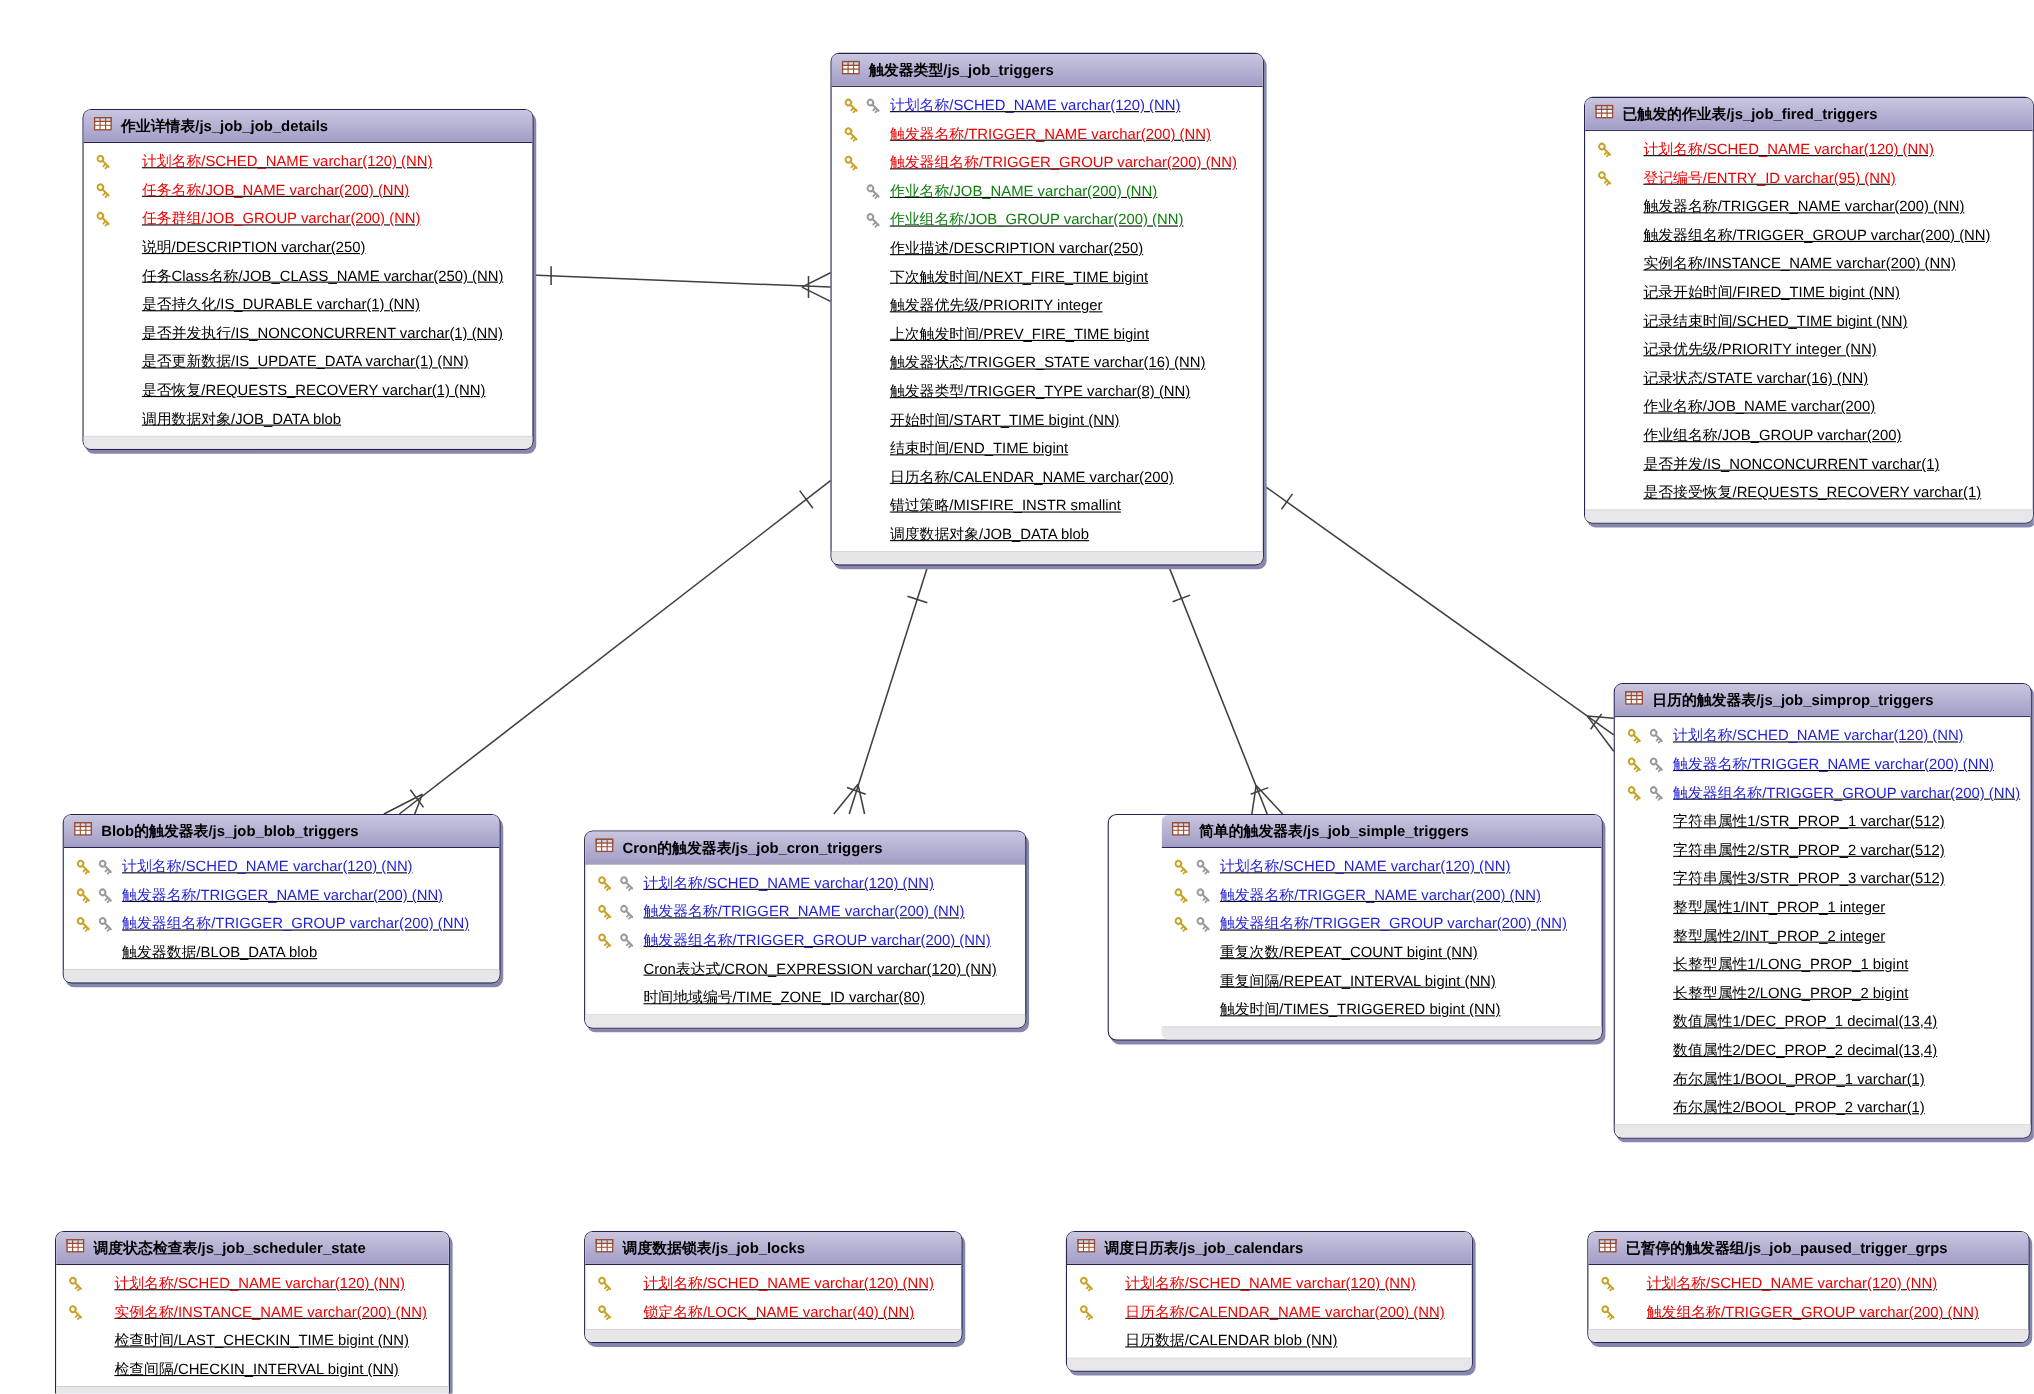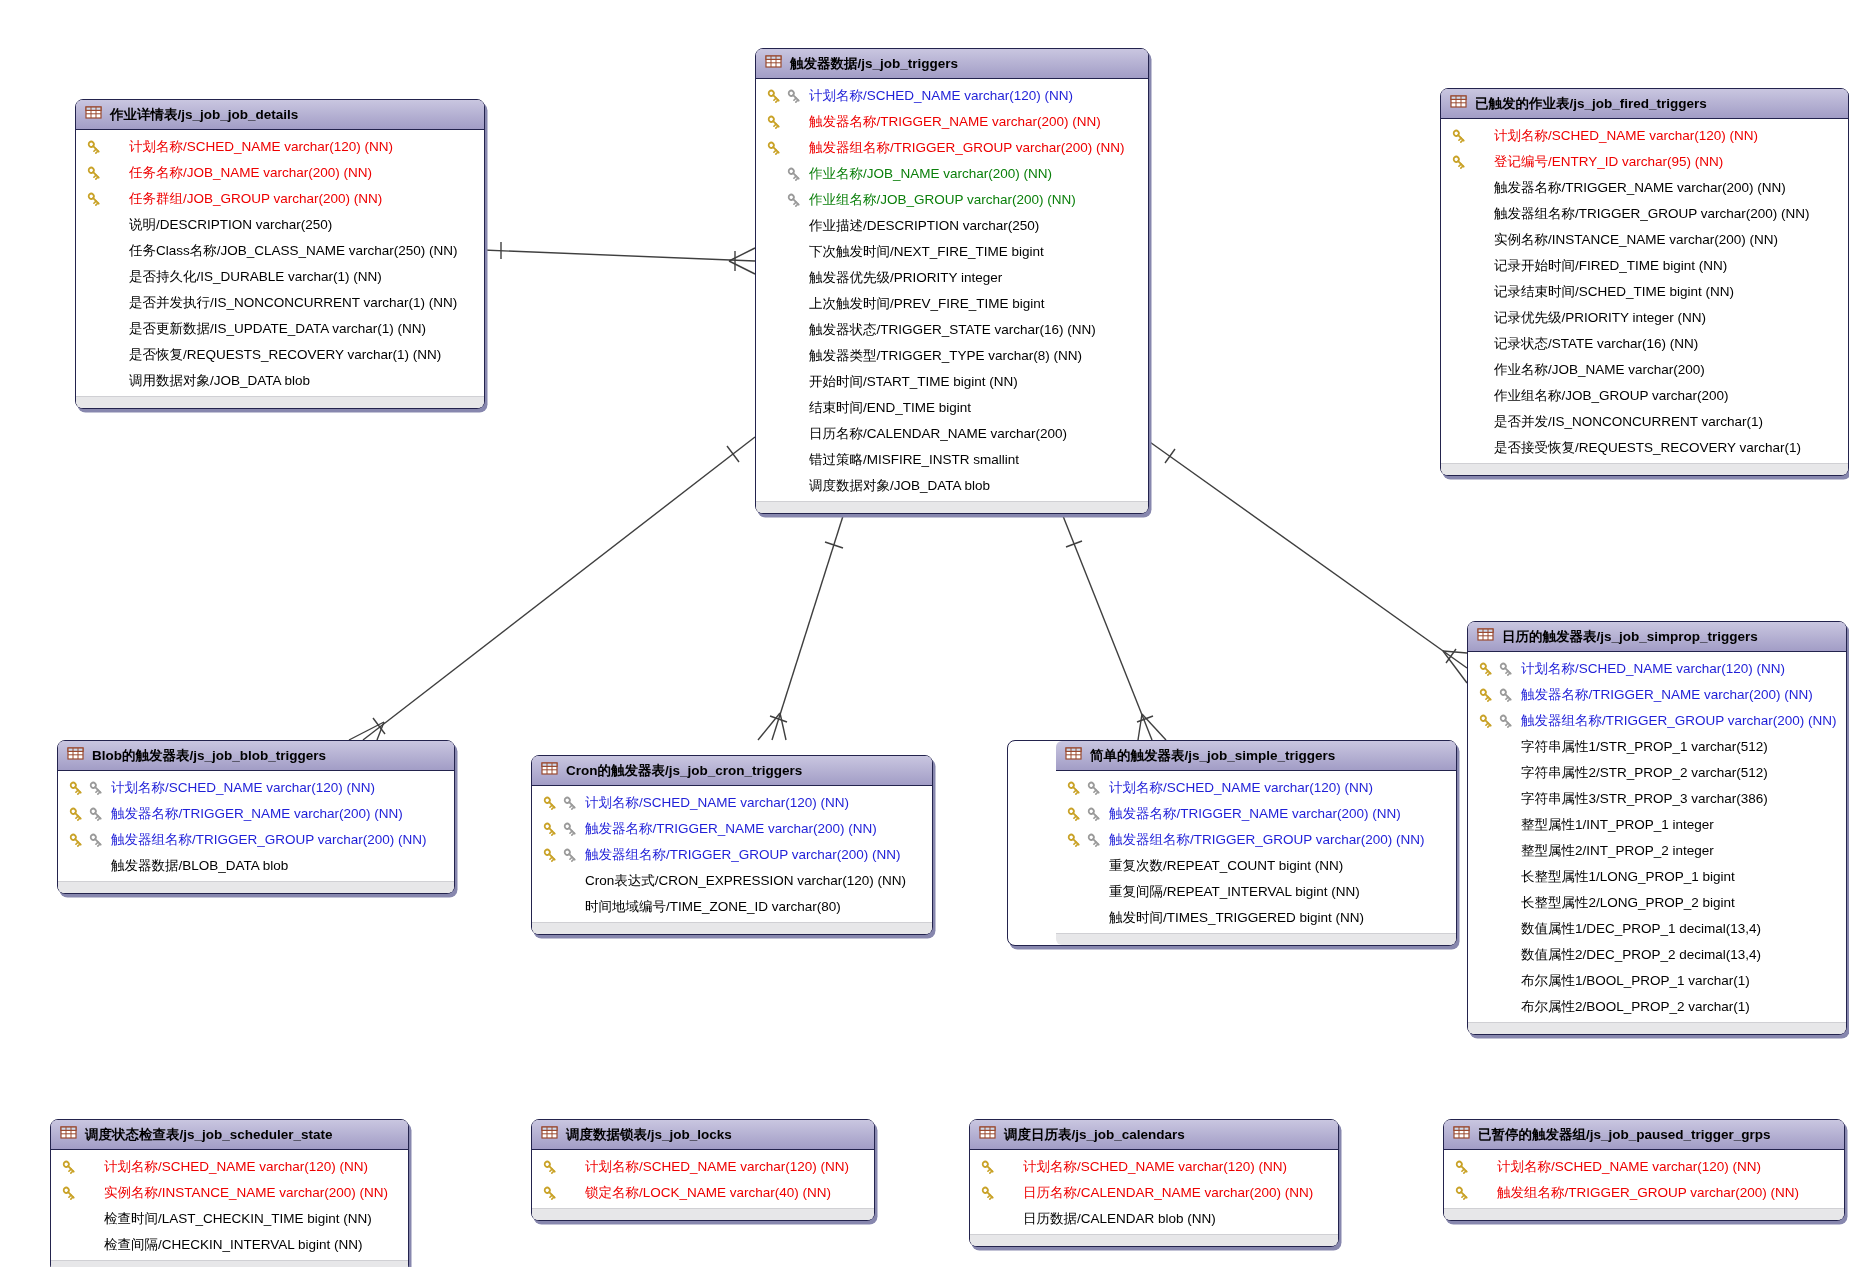--- a/index.html
+++ b/index.html
@@ -6,21 +6,21 @@
   body{font-family:"Liberation Sans","DejaVu Sans",sans-serif;}
   #canvas{position:relative;width:1849px;height:1267px;background:#ffffff;overflow:hidden;}
   #wires{position:absolute;left:0;top:0;z-index:1;}
   #wires line{stroke:#3f3f3f;stroke-width:1.4;}
   .table{position:absolute;z-index:2;background:#ffffff;border:1.5px solid #23234d;
          border-radius:8px;box-shadow:2.5px 3.5px 0 #8787ae;}
   .thead{height:29px;display:flex;align-items:center;gap:8px;padding-left:9px;
          background:linear-gradient(#c9c6e0,#a29dc6);border-bottom:1.5px solid #23234d;
          border-radius:6px 6px 0 0;}
   .ttitle{font-size:13.5px;font-weight:600;color:#000;white-space:nowrap;}
-  .rows{padding:4px 0 2px 0;}
+  .rows{padding:4px 0 2px 0;text-decoration:underline;}
   .row{height:26px;display:flex;align-items:center;padding-left:10px;white-space:nowrap;}
   .keyslot{width:20px;height:18px;display:inline-flex;align-items:center;flex:0 0 20px;}
   .flabel{font-size:13.5px;margin-left:3px;color:#000;}
   .row.pk .flabel{color:#ee0000;}
   .row.pkfk .flabel{color:#1f1fd8;}
   .row.fk .flabel{color:#0a7f0a;}
   .tfoot{height:11px;background:#e7e7e9;border-radius:0 0 6px 6px;border-top:1px solid #d0d0d4;}
   
   #t-job_details{left:75px;top:99px;width:408px;}
   #t-triggers{left:755px;top:48px;width:392px;}
@@ -177,21 +177,21 @@
 
   <div class="table" id="t-triggers">
     <div class="thead">
       <span class="ticon"><svg width="17" height="15" viewBox="0 0 17 15">
             <rect x="1" y="2" width="15" height="11" fill="#ffffff" stroke="#9a4a30" stroke-width="1.2"></rect>
             <rect x="1" y="2" width="15" height="3.4" fill="#ccd9ec" stroke="#9a4a30" stroke-width="1.2"></rect>
             <line x1="6" y1="2" x2="6" y2="13" stroke="#9a4a30" stroke-width="1"></line>
             <line x1="11" y1="2" x2="11" y2="13" stroke="#9a4a30" stroke-width="1"></line>
             <line x1="1" y1="8.8" x2="16" y2="8.8" stroke="#9a4a30" stroke-width="1"></line>
           </svg></span>
-      <span class="ttitle">触发器数据/js_job_triggers</span>
+      <span class="ttitle">触发器类型/js_job_triggers</span>
     </div>
     <div class="rows">
         <div class="row pkfk">
           <span class="keyslot">
             <svg width="17" height="17" viewBox="0 0 20 20">
               <g transform="rotate(45 10 10)" fill="none" stroke="#c9a227" stroke-linecap="round">
                 <circle cx="4.6" cy="10" r="3" stroke-width="2.1"></circle>
                 <line x1="7.8" y1="10" x2="17" y2="10" stroke-width="2.2"></line>
                 <line x1="12.6" y1="10" x2="12.6" y2="13.6" stroke-width="1.9"></line>
                 <line x1="15.8" y1="10" x2="15.8" y2="13.6" stroke-width="1.9"></line>
@@ -796,21 +796,21 @@
           <span class="flabel">字符串属性1/STR_PROP_1 varchar(512)</span>
         </div>
         <div class="row none">
           <span class="keyslot"></span>
           <span class="keyslot"></span>
           <span class="flabel">字符串属性2/STR_PROP_2 varchar(512)</span>
         </div>
         <div class="row none">
           <span class="keyslot"></span>
           <span class="keyslot"></span>
-          <span class="flabel">字符串属性3/STR_PROP_3 varchar(386)</span>
+          <span class="flabel">字符串属性3/STR_PROP_3 varchar(512)</span>
         </div>
         <div class="row none">
           <span class="keyslot"></span>
           <span class="keyslot"></span>
           <span class="flabel">整型属性1/INT_PROP_1 integer</span>
         </div>
         <div class="row none">
           <span class="keyslot"></span>
           <span class="keyslot"></span>
           <span class="flabel">整型属性2/INT_PROP_2 integer</span>

